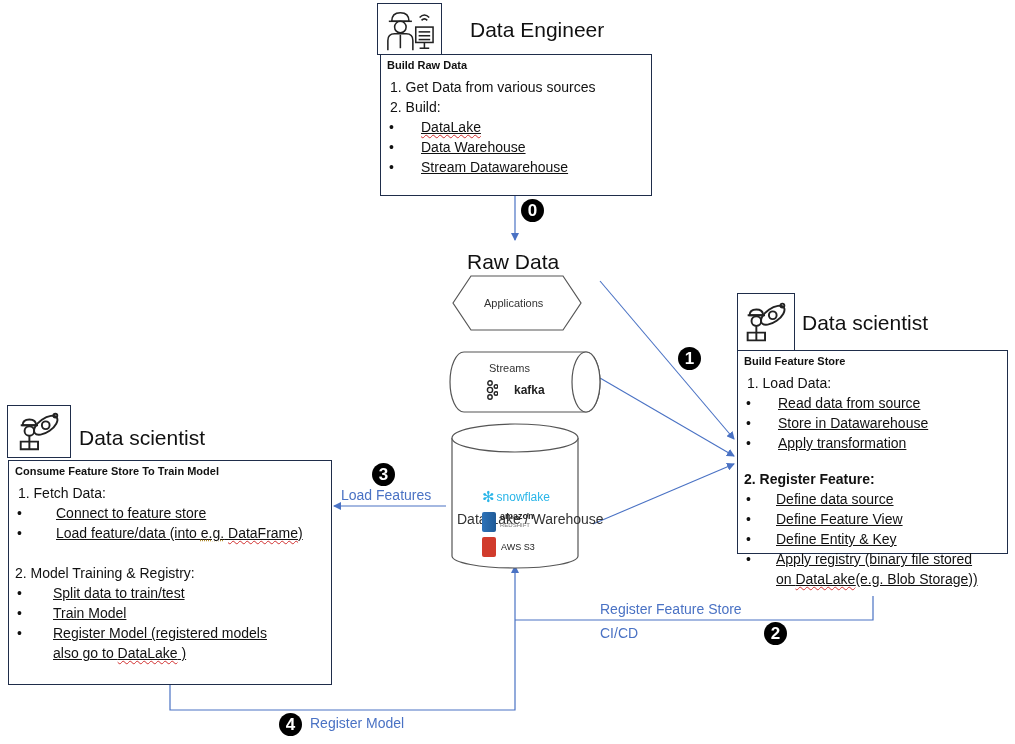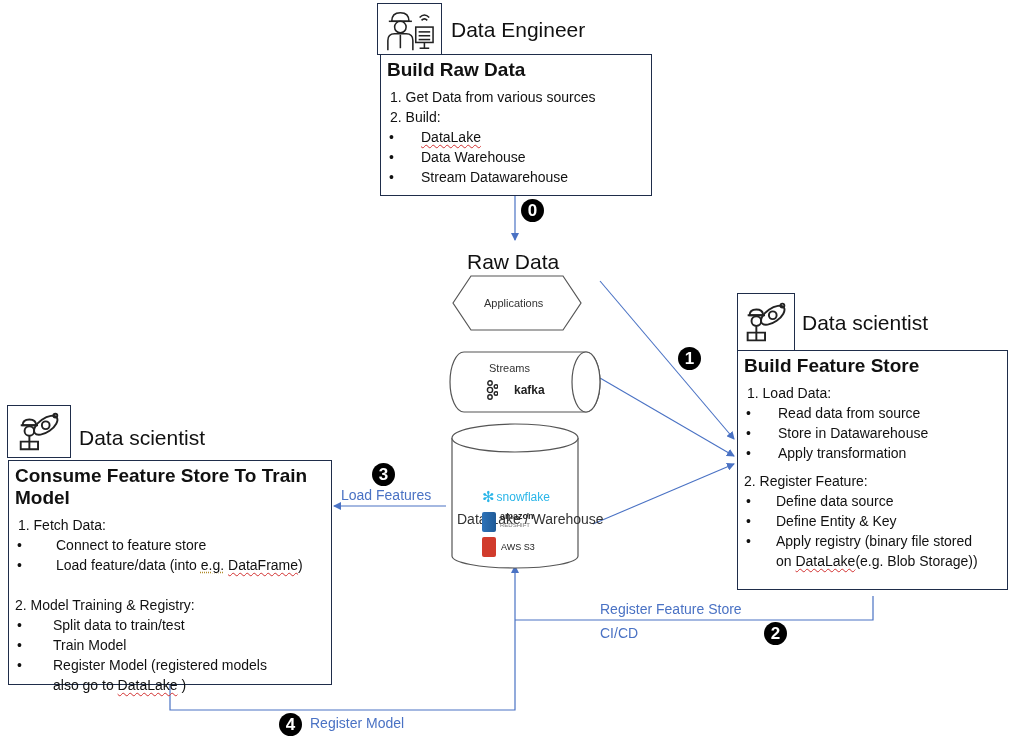--- a/index.html
+++ b/index.html
@@ -3,24 +3,24 @@
 <meta charset="utf-8">
 <style>
   html, body { margin:0; padding:0; background:#ffffff; }
   body { width:1015px; height:744px; position:relative; overflow:hidden;
          font-family:"Liberation Sans", "DejaVu Sans", sans-serif; color:#111; }
   .abs { position:absolute; }
   .iconbox { position:absolute; border:1.3px solid #1f2d4a; background:#fff; box-sizing:border-box; }
   .iconbox svg { width:100%; height:100%; display:block; }
   .role { position:absolute; font-size:21px; color:#111; white-space:nowrap; }
   .card { position:absolute; border:1.3px solid #1f2d4a; background:#fff; box-sizing:border-box; padding:4px 6px; }
-  .card .title { font-weight:bold; font-size:19px; margin-bottom:6px; }
+  .card .title { font-weight:bold; font-size:11px; margin-bottom:6px; }
   .card .step { font-size:14px; line-height:20px; padding-left:3px; }
   .card ul { list-style:none; margin:0; padding:0; }
-  .card li { font-size:14px; line-height:20px; position:relative; padding-left:34px; }
+  .card li { font-size:14px; line-height:20px; position:relative; padding-left:34px;text-decoration:underline; }
   .card li::before { content:"•"; position:absolute; left:2px; top:0; }
   .card li.wide { padding-left:32px; }
   .squig { text-decoration: underline wavy #d23030; text-decoration-thickness:1px; text-underline-offset:2px; }
   .dotted { text-decoration: underline dotted #b08a2a; text-underline-offset:2px; }
   .gap { height:10px; }
   .badge { position:absolute; width:23px; height:23px; border-radius:50%; background:#000; color:#fff;
            font-weight:bold; font-size:17px; line-height:23px; text-align:center; }
   .blue-label { position:absolute; color:#4a72c4; font-size:14px; white-space:nowrap; }
   .rawtitle { position:absolute; font-size:21px; color:#111; }
   .small { font-size:11px; color:#333; }
@@ -69,21 +69,21 @@
       <line x1="42" y1="29" x2="54" y2="29"></line>
       <line x1="42" y1="33" x2="54" y2="33"></line>
       <line x1="42" y1="37" x2="54" y2="37"></line>
       <line x1="48" y1="40" x2="48" y2="46"></line>
       <line x1="43" y1="46" x2="53" y2="46"></line>
       <path d="M45,17 q3,-3 6,0"></path>
       <path d="M43,14 q5,-5 10,0"></path>
     </g>
   </svg>
 </div>
-<div class="role" style="left:451px;top:18px;">Data Engineer</div>
+<div class="role" style="left:470px;top:18px;">Data Engineer</div>
 
 <div class="card" style="left:380px;top:54px;width:272px;height:142px;">
   <div class="title">Build Raw Data</div>
   <div class="step">1. Get Data from various sources</div>
   <div class="step">2. Build:</div>
   <ul>
     <li><span class="squig">DataLake</span></li>
     <li>Data Warehouse</li>
     <li>Stream Datawarehouse</li>
   </ul>
@@ -136,31 +136,32 @@
       <path d="M10,48 L10,40 L28,40 L28,48 z"></path>
       <line x1="19" y1="40" x2="19" y2="48"></line>
       <ellipse cx="36" cy="22" rx="14" ry="7" transform="rotate(-35 36 22)"></ellipse>
       <circle cx="36" cy="22" r="4"></circle>
       <circle cx="46" cy="12" r="2"></circle>
     </g>
   </svg>
 </div>
 <div class="role" style="left:802px;top:311px;">Data scientist</div>
 
-<div class="card" style="left:737px;top:350px;width:271px;height:240px;">
+<div class="card" style="left:737px;top:350px;width:271px;height:204px;">
   <div class="title">Build Feature Store</div>
   <div class="step">1. Load Data:</div>
   <ul>
     <li>Read data from source</li>
     <li>Store in Datawarehouse</li>
     <li>Apply transformation</li>
   </ul>
-  <div class="step" style="margin-top:8px;padding-left:0;">2. Register Feature:</div>
+  <div class="step" style="margin-top:16px;padding-left:0;font-weight:bold;">2. Register Feature:</div>
   <ul>
     <li class="wide">Define data source</li>
+    <li class="wide">Define Feature View</li>
     <li class="wide">Define Entity &amp; Key</li>
     <li class="wide">
       <span>Apply registry (binary file stored</span><br>
       <span>on </span><span class="squig">DataLake</span><span>(e.g. Blob Storage))</span>
     </li>
   </ul>
 </div>
 
 <div class="iconbox" style="left:7px;top:405px;width:64px;height:53px;">
   <svg viewBox="0 0 64 53">

